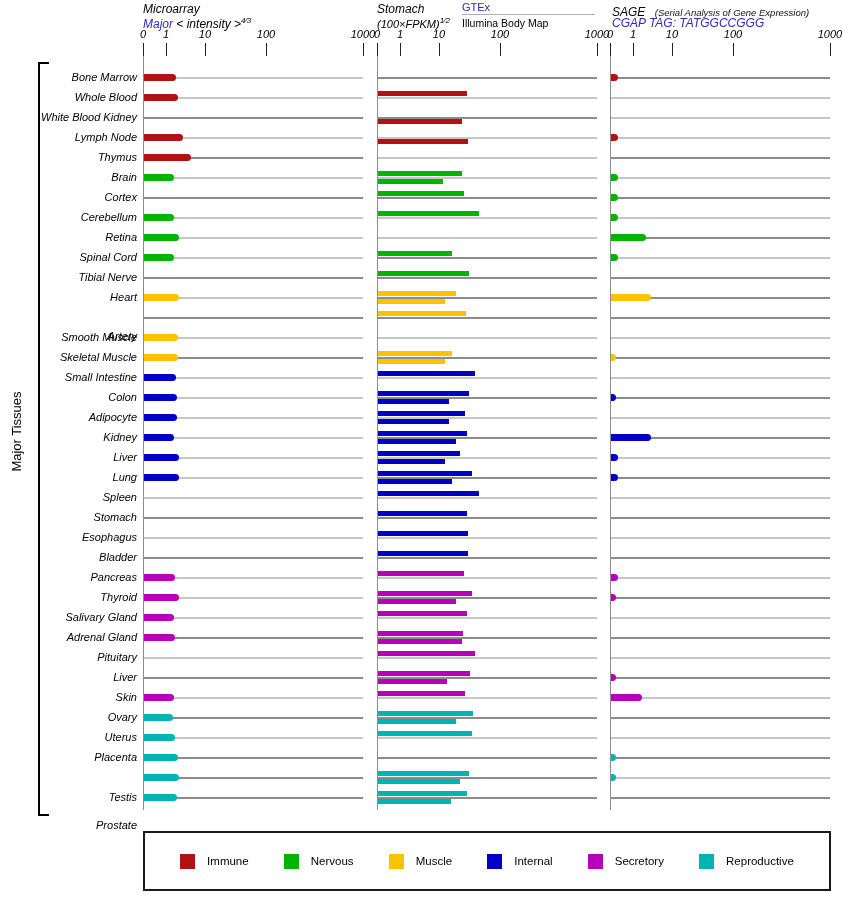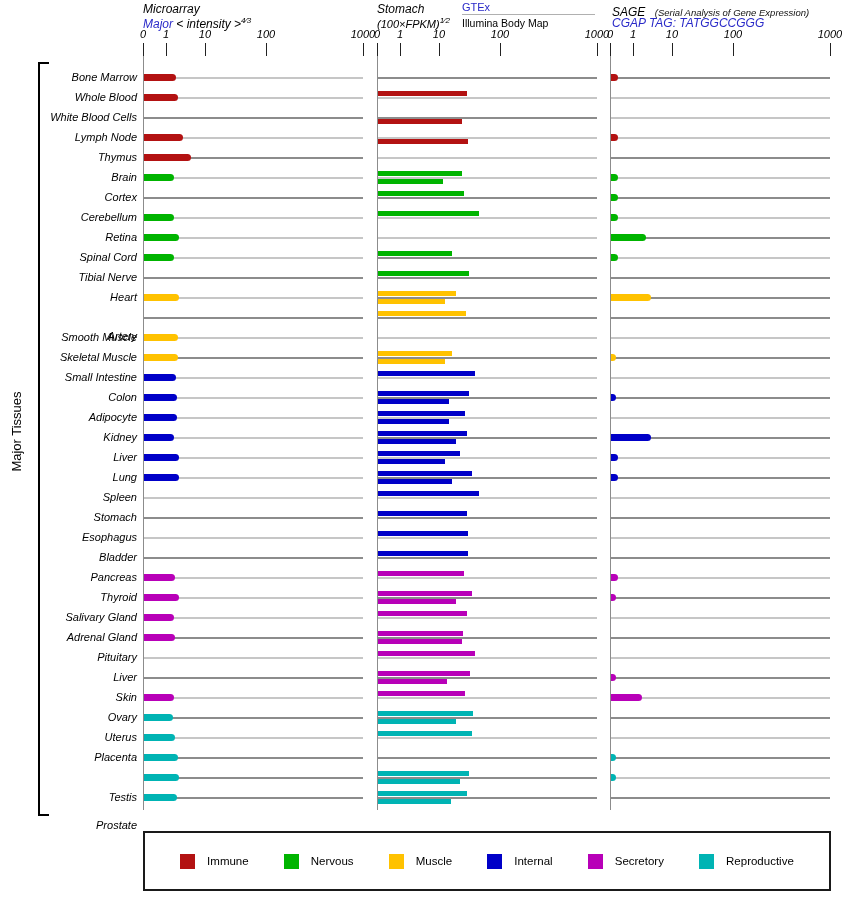--- a/index.html
+++ b/index.html
@@ -103,21 +103,21 @@
       <div class="bar-round" style="left: 144px; width: 31.9789px; top: 74px; background: rgb(179, 18, 18);"></div>
       <div class="row-line" style="left: 378px; width: 219px; top: 77px; background: rgb(140, 140, 140);"></div>
       <div class="row-line" style="left: 611px; width: 219px; top: 77px; background: rgb(140, 140, 140);"></div>
       <div class="bar-round" style="left: 611px; width: 6.897px; top: 74px; background: rgb(179, 18, 18);"></div>
       <div class="tissue-label" style="top: 91px;">Whole Blood</div>
       <div class="row-line" style="left: 144px; width: 219px; top: 97px; background: rgb(198, 198, 198);"></div>
       <div class="bar-round" style="left: 144px; width: 33.8631px; top: 94px; background: rgb(179, 18, 18);"></div>
       <div class="row-line" style="left: 378px; width: 219px; top: 97px; background: rgb(198, 198, 198);"></div>
       <div class="bar-flat" style="left: 378px; width: 89.2753px; top: 91px; background: rgb(179, 18, 18);"></div>
       <div class="row-line" style="left: 611px; width: 219px; top: 97px; background: rgb(198, 198, 198);"></div>
-      <div class="tissue-label" style="top: 111px;">White Blood Cells</div>
+      <div class="tissue-label" style="top: 111px;">White Blood Kidney</div>
       <div class="row-line" style="left: 144px; width: 219px; top: 117px; background: rgb(140, 140, 140);"></div>
       <div class="row-line" style="left: 378px; width: 219px; top: 117px; background: rgb(140, 140, 140);"></div>
       <div class="bar-flat" style="left: 378px; width: 84.0636px; top: 119px; background: rgb(179, 18, 18);"></div>
       <div class="row-line" style="left: 611px; width: 219px; top: 117px; background: rgb(198, 198, 198);"></div>
       <div class="tissue-label" style="top: 131px;">Lymph Node</div>
       <div class="row-line" style="left: 144px; width: 219px; top: 137px; background: rgb(198, 198, 198);"></div>
       <div class="bar-round" style="left: 144px; width: 39.1765px; top: 134px; background: rgb(179, 18, 18);"></div>
       <div class="row-line" style="left: 378px; width: 219px; top: 137px; background: rgb(198, 198, 198);"></div>
       <div class="bar-flat" style="left: 378px; width: 90.2051px; top: 139px; background: rgb(179, 18, 18);"></div>
       <div class="row-line" style="left: 611px; width: 219px; top: 137px; background: rgb(198, 198, 198);"></div>

